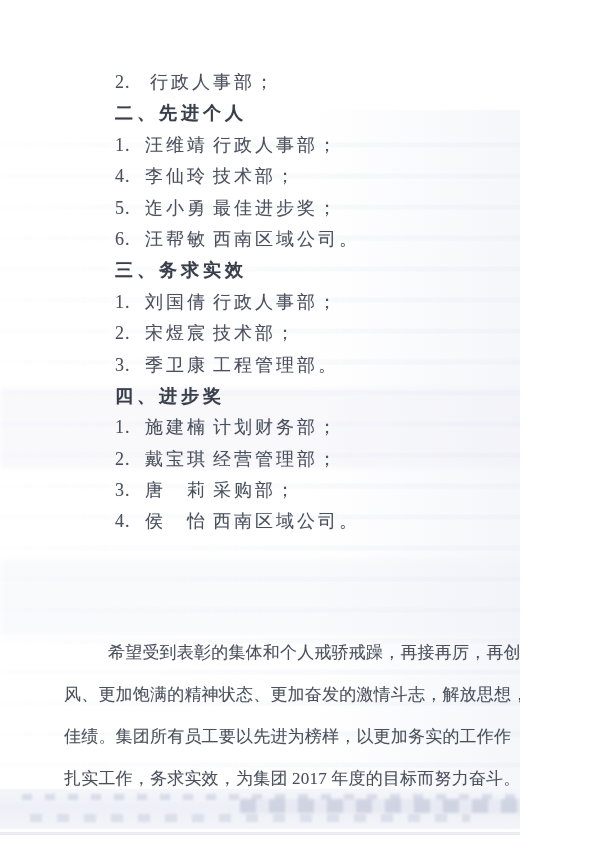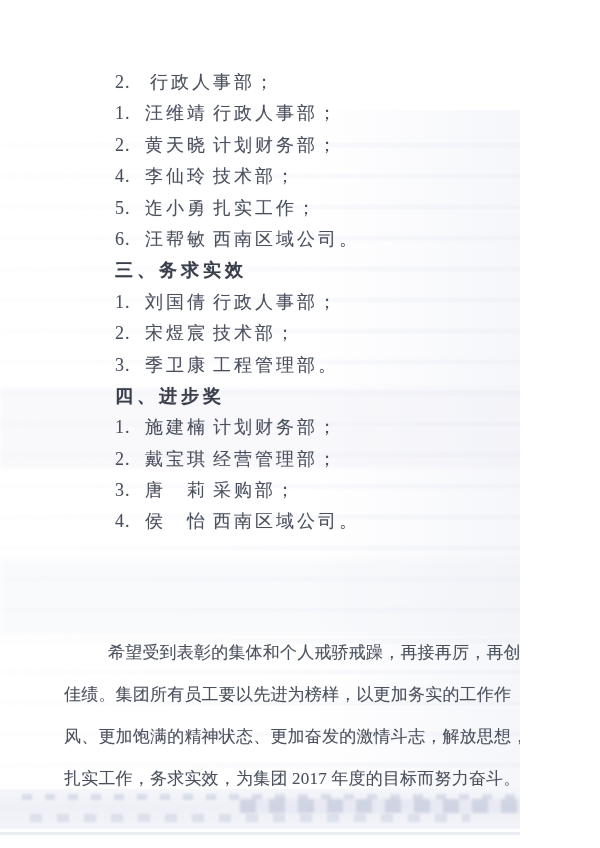--- a/index.html
+++ b/index.html
@@ -130,32 +130,30 @@
   <div class="wash"></div>
   <div class="band-mid-1"></div>
   <div class="band-mid-2"></div>
 
   <div class="list">
 
     <div class="line">
       <span class="num">2.</span><span class="dept">行政人事部；</span>
     </div>
 
+    <div class="line heading">二、先进个人</div>
 
     <div class="line">
       <span class="num">1.</span><span class="name">汪维靖</span><span class="dept">行政人事部；</span>
     </div>
     <div class="line">
-      <span class="num">2.</span><span class="name">黄天晓</span><span class="dept">计划财务部；</span>
-    </div>
-    <div class="line">
       <span class="num">4.</span><span class="name">李仙玲</span><span class="dept">技术部；</span>
     </div>
     <div class="line">
-      <span class="num">5.</span><span class="name">迮小勇</span><span class="dept">扎实工作；</span>
+      <span class="num">5.</span><span class="name">迮小勇</span><span class="dept">最佳进步奖；</span>
     </div>
     <div class="line">
       <span class="num">6.</span><span class="name">汪帮敏</span><span class="dept">西南区域公司。</span>
     </div>
 
     <div class="line heading">三、务求实效</div>
 
     <div class="line">
       <span class="num">1.</span><span class="name">刘国倩</span><span class="dept">行政人事部；</span>
     </div>
@@ -178,22 +176,22 @@
       <span class="num">3.</span><span class="name">唐　莉</span><span class="dept">采购部；</span>
     </div>
     <div class="line">
       <span class="num">4.</span><span class="name">侯　怡</span><span class="dept">西南区域公司。</span>
     </div>
 
   </div>
 
   <div class="closing">
     <div class="pline indent">希望受到表彰的集体和个人戒骄戒躁，再接再厉，再创</div>
+    <div class="pline">风、更加饱满的精神状态、更加奋发的激情斗志，解放思想，</div>
     <div class="pline">佳绩。集团所有员工要以先进为榜样，以更加务实的工作作</div>
-    <div class="pline">风、更加饱满的精神状态、更加奋发的激情斗志，解放思想，</div>
     <div class="pline">扎实工作，务求实效，为集团 2017 年度的目标而努力奋斗。</div>
   </div>
 
   <div class="ghost">
     <div class="ghost-row-a"></div>
     <div class="ghost-row-b"></div>
     <div class="ghost-row-c"></div>
   </div>
   <div class="ghost-line"></div>
 

